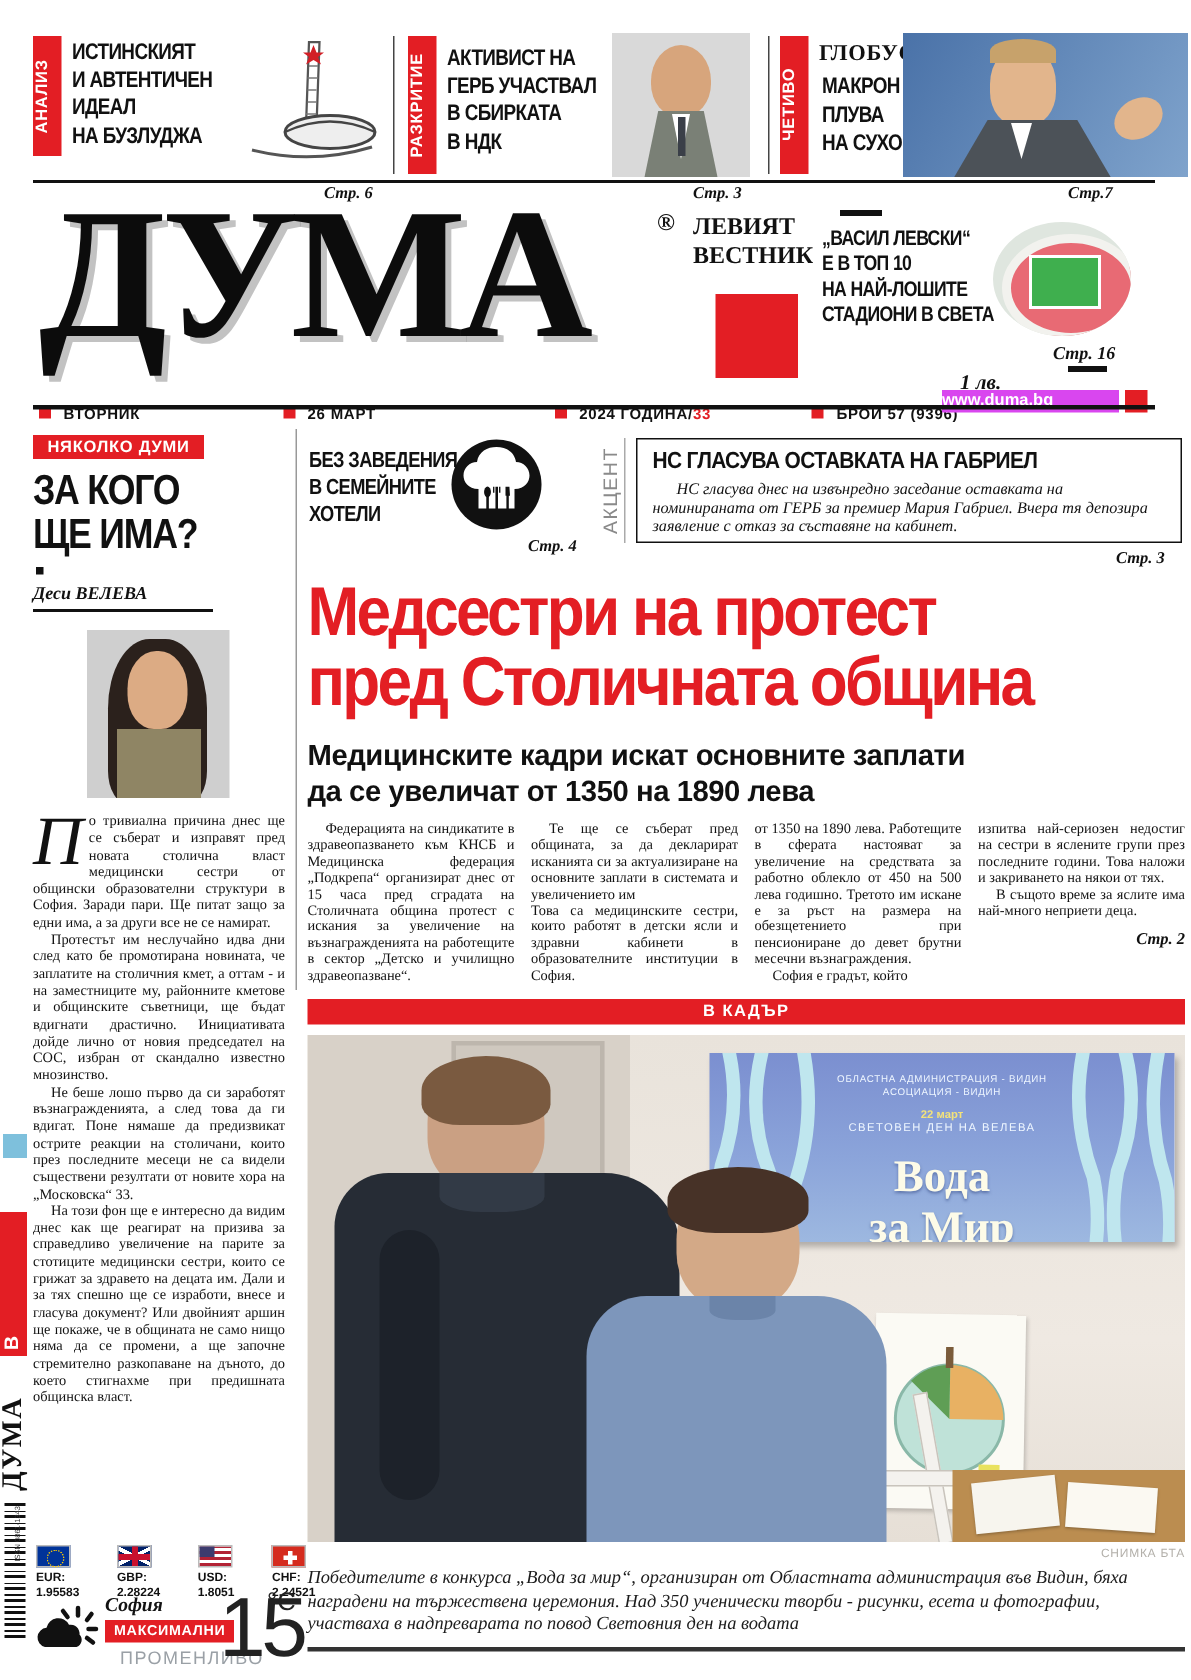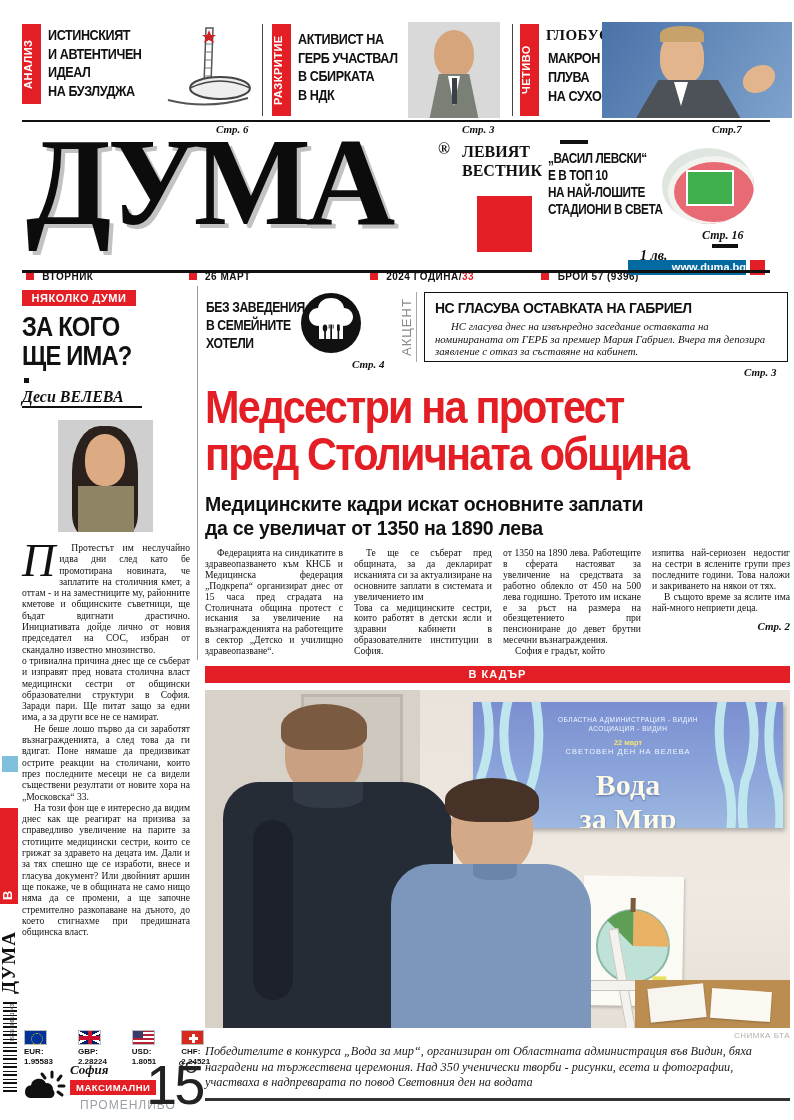--- a/index.html
+++ b/index.html
@@ -108,47 +108,47 @@
     <span>ВТОРНИК</span>
     <span class="redsq" style="display:inline-block;width:8px;height:8px;margin:0 5px 0 92px;"></span>
     <span>26 МАРТ</span>
     <span class="redsq" style="display:inline-block;width:8px;height:8px;margin:0 5px 0 116px;"></span>
     <span>2024 ГОДИНА/</span><span style="color:#e31e24;">33</span>
     <span class="redsq" style="display:inline-block;width:8px;height:8px;margin:0 5px 0 64px;"></span>
     <span>БРОЙ 57 (9396)</span>
   </div>
   <div class="abs serif" style="left:640px;top:248px;font-size:14px;font-weight:700;font-style:italic;">1 лв.</div>
 
-  <div class="abs" style="left:628px;top:260px;width:118px;height:15px;background:#0369a1;color:#fff;font-size:11px;font-weight:700;text-align:right;line-height:15px;">www.duma.bg</div>
+  <div class="abs" style="left:628px;top:260px;width:118px;height:15px;background:#d946ef;color:#fff;font-size:11px;font-weight:700;text-align:left;line-height:15px;">www.duma.bg</div>
   <div class="abs redsq" style="left:750px;top:260px;width:15px;height:15px;"></div>
   <div class="abs hline" style="left:22px;top:270px;width:748px;height:2.5px;"></div>
 
   <div class="abs" style="left:2px;top:756px;width:16px;height:16px;background:#7ec0dc;"></div>
   <div class="abs" style="left:0;top:808px;width:18px;height:96px;background:#e31e24;color:#fff;writing-mode:vertical-rl;transform:rotate(180deg);font-weight:800;font-size:13px;text-align:left;padding-top:4px;box-sizing:border-box;">В</div>
   <div class="abs serif" style="left:-2px;top:908px;width:22px;height:86px;writing-mode:vertical-rl;transform:rotate(180deg);font-weight:700;font-size:19px;letter-spacing:1px;">ДУМА</div>
   <div class="abs" style="left:3px;top:1000px;width:14px;height:92px;background:repeating-linear-gradient(0deg,#111 0 2px,#fff 2px 4px,#111 4px 5px,#fff 5px 8px);"></div>
   <div class="abs" style="left:-18px;top:1008px;width:60px;transform:rotate(-90deg);font-size:5px;color:#333;">ISSN 0861-1343</div>
 
   <div class="abs" style="left:22px;top:290px;width:114px;height:16px;background:#e31e24;color:#fff;font-size:11px;font-weight:800;text-align:center;line-height:16px;letter-spacing:.5px;">НЯКОЛКО ДУМИ</div>
   <div class="abs cond preline" style="left:22px;top:312px;font-size:28px;line-height:29px;transform:scaleX(.85);letter-spacing:-1px;">ЗА КОГО
 ЩЕ ИМА?</div>
   <div class="abs" style="left:24px;top:378px;width:5px;height:5px;background:#111;"></div>
-  <div class="abs serif" style="left:22px;top:388px;font-size:16px;font-style:italic;font-weight:700;">Деси ВЕЛЕВА</div>
+  <div class="abs serif" style="left:22px;top:388px;font-size:12px;font-style:italic;font-weight:700;">Деси ВЕЛЕВА</div>
   <div class="abs hline" style="left:22px;top:406px;width:120px;height:1.5px;"></div>
 
   <div class="abs" style="left:58px;top:420px;width:95px;height:112px;background:#cfcfcf;overflow:hidden;">
     <div class="abs" style="left:14px;top:6px;width:66px;height:110px;background:#2b211c;border-radius:42% 42% 20% 20%;"></div>
     <div class="abs" style="left:27px;top:14px;width:40px;height:52px;background:#dcab84;border-radius:48% 48% 44% 44%;"></div>
     <div class="abs" style="left:20px;top:66px;width:56px;height:46px;background:#8f8564;"></div>
   </div>
 
   <div class="abs serif just" style="left:22px;top:542px;width:168px;font-size:9.6px;line-height:11.3px;">
     <span class="serif" style="float:left;font-size:46px;line-height:34px;font-style:italic;margin:2px 4px 0 0;">П</span>
+    <p>о тривиална причина днес ще се съберат и изправят пред новата столична власт медицински сестри от общински образователни структури в София. Заради пари. Ще питат защо за едни има, а за други все не се намират.</p>
     <p style="text-indent:12px;">Протестът им неслучайно идва дни след като бе промотирана новината, че заплатите на столичния кмет, а оттам - и на заместниците му, районните кметове и общинските съветници, ще бъдат вдигнати драстично. Инициативата дойде лично от новия председател на СОС, избран от скандално известно мнозинство.</p>
-    <p>о тривиална причина днес ще се съберат и изправят пред новата столична власт медицински сестри от общински образователни структури в София. Заради пари. Ще питат защо за едни има, а за други все не се намират.</p>
     <p style="text-indent:12px;">Не беше лошо първо да си заработят възнагражденията, а след това да ги вдигат. Поне нямаше да предизвикат острите реакции на столичани, които през последните месеци не са видели съществени резултати от новите хора на „Московска“ 33.</p>
     <p style="text-indent:12px;">На този фон ще е интересно да видим днес как ще реагират на призива за справедливо увеличение на парите за стотиците медицински сестри, които се грижат за здравето на децата им. Дали и за тях спешно ще се изработи, внесе и гласува документ? Или двойният аршин ще покаже, че в общината не само нищо няма да се промени, а ще започне стремително разкопаване на дъното, до което стигнахме при предишната общинска власт.</p>
   </div>
 
   <div class="abs" style="left:24px;top:1030px;width:170px;display:flex;gap:25px;">
     <div>
       <div class="flag" style="background:#039;">
           <div style="position:absolute;left:6px;top:2px;width:10px;height:10px;border:1px dotted #fc0;border-radius:50%;"></div>
         </div>
       <div class="curlabel"><span>EUR:</span><br><span>1.95583</span></div>

